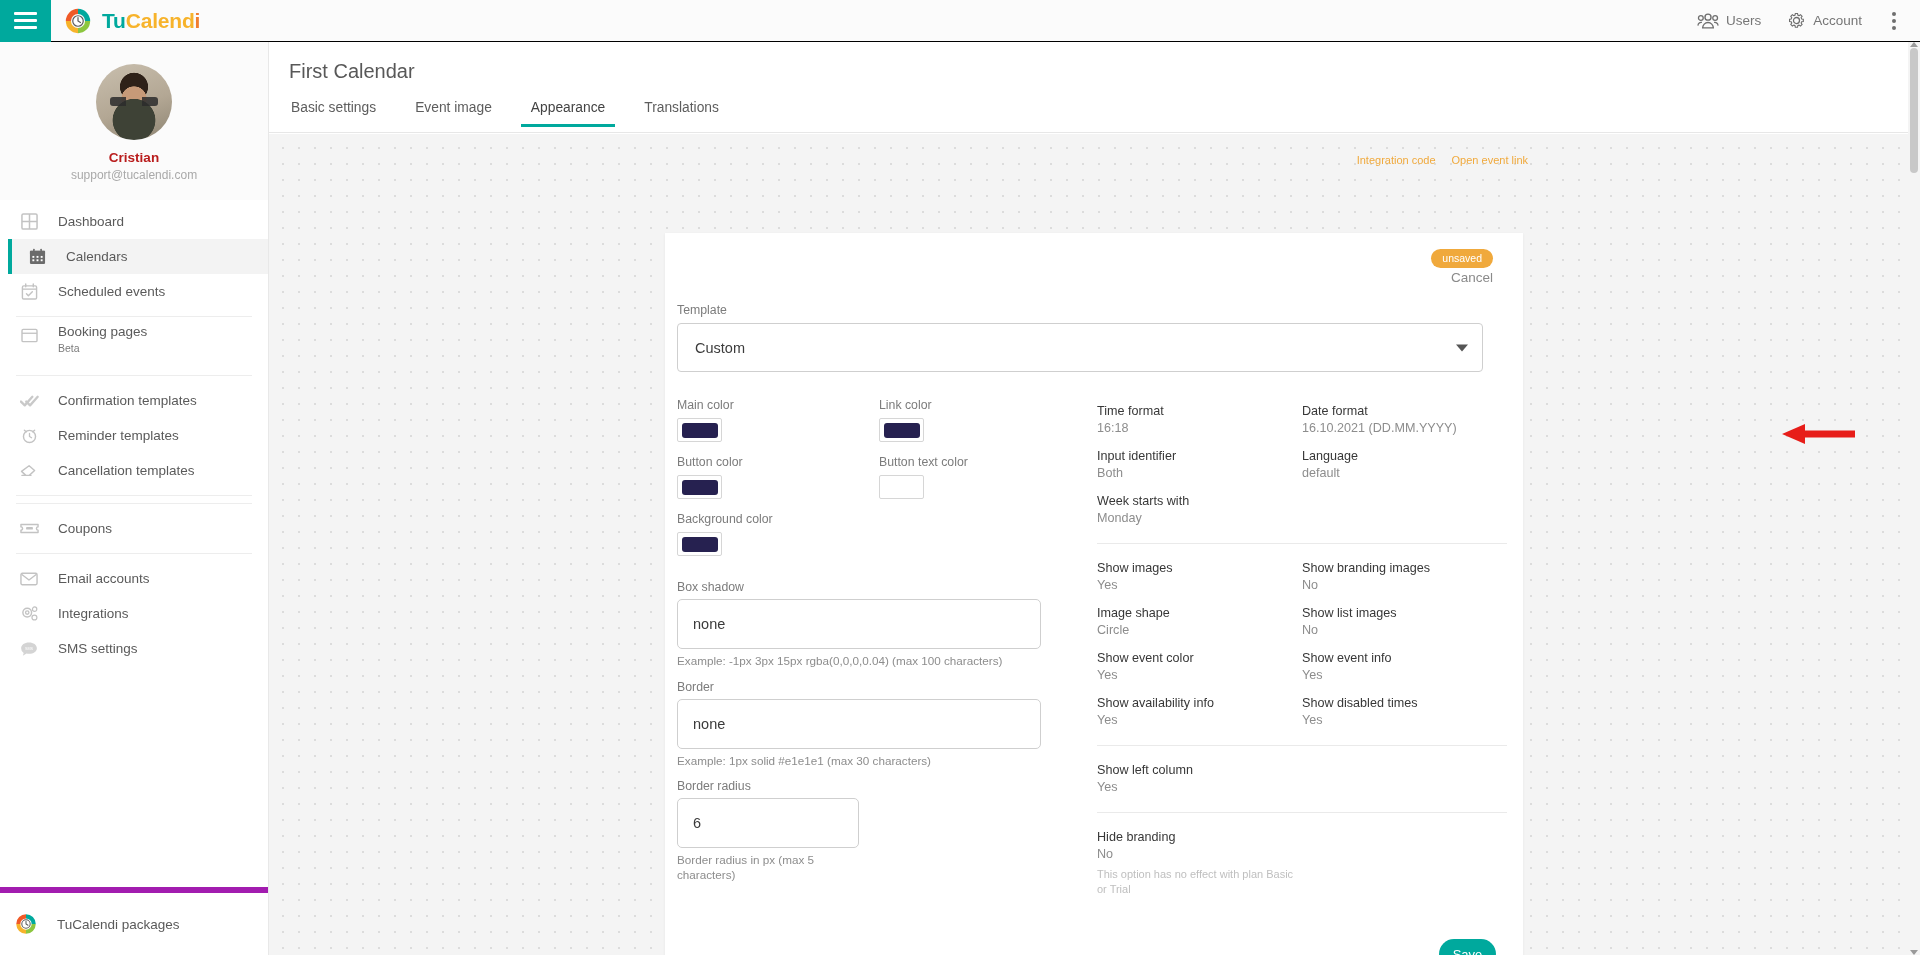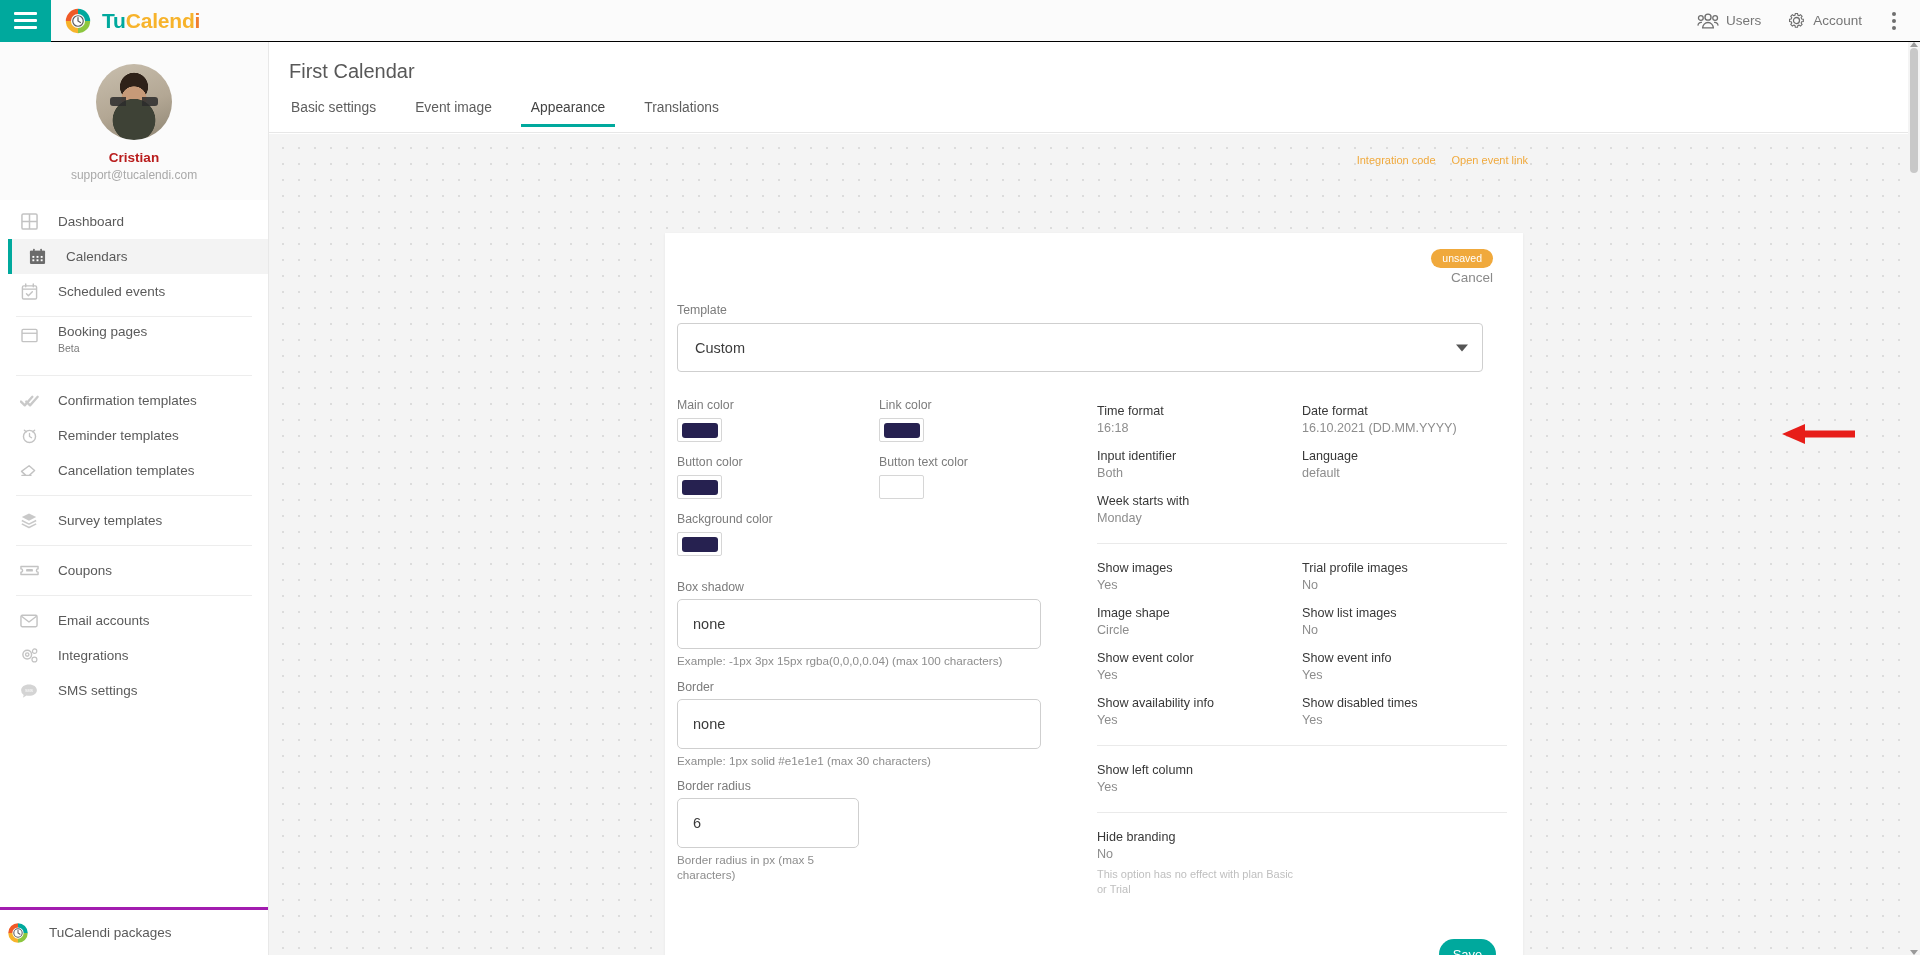--- a/index.html
+++ b/index.html
@@ -89,23 +89,23 @@
   }
   .nav-icon {
     width: 26px; height: 22px; margin-right: 16px; flex: 0 0 auto;
     display:flex; align-items:center; justify-content:center; color: #c3c3c3;
   }
   .nav-label-wrap { display:flex; flex-direction: column; line-height: 1.15; }
   .nav-sub { font-size: 10.5px; color: #7b7b7b; margin-top: 2px; }
   .nav-sep { height: 1px; background: #ededed; margin: 7px 16px; }
 
   .sidebar-bottom {
-    border-top: 3px solid #a21caf;
+    border-top: 6px solid #a21caf;
     display: flex; align-items: center;
-    height: 48px; padding-left: 6px;
+    height: 68px; padding-left: 14px;
     font-size: 13.5px; color: #5a5a5a; cursor: pointer;
   }
   .sidebar-bottom .brand-logo { width: 24px; height: 24px; margin-right: 19px; }
 
   
   .main {
     position: absolute; top: 42px; left: 269px;
     width: 1651px; height: 913px;
     background: #ffffff;
   }
@@ -394,32 +394,20 @@
             <path d="M2 12.6h9.6M6.2 12.6L1.6 8.4 9.6 2.4 15.4 7.4 9.8 12.6z" fill="none" stroke="#c3c3c3" stroke-width="1.5" stroke-linejoin="round" stroke-linecap="round"></path>
           </svg>
       </span>
       <span class="nav-label-wrap">
           <span>Cancellation templates</span>
         </span>
     </div>
 
     <div class="nav-sep"></div>
 
-    <div class="navitem">
-      <span class="nav-icon">
-        <svg width="18" height="17" viewBox="0 0 18 18">
-            <path d="M9 1.6L16.6 5.4 9 9.2 1.4 5.4z" fill="#c9c9c9"></path>
-            <path d="M1.4 9L9 12.8 16.6 9" fill="none" stroke="#c9c9c9" stroke-width="1.6" stroke-linejoin="round"></path>
-            <path d="M1.4 12.6L9 16.4 16.6 12.6" fill="none" stroke="#c9c9c9" stroke-width="1.6" stroke-linejoin="round"></path>
-          </svg>
-      </span>
-      <span class="nav-label-wrap">
-          <span>Survey templates</span>
-        </span>
-    </div>
 
     <div class="nav-sep"></div>
 
     <div class="navitem">
       <span class="nav-icon">
         <svg width="19" height="13" viewBox="0 0 20 13">
             <path d="M1 2.2h18v2.6a1.7 1.7 0 0 0 0 3.4v2.6H1V8.2a1.7 1.7 0 0 0 0-3.4z" fill="none" stroke="#c3c3c3" stroke-width="1.5" stroke-linejoin="round"></path>
             <rect x="6.4" y="5" width="7.2" height="2.6" rx="0.5" fill="#c3c3c3"></rect>
           </svg>
       </span>
@@ -599,21 +587,21 @@
           </div>
 
           <div class="kv-rule"></div>
 
           <div class="kv-grid">
             <div class="kv">
               <div class="kv-k">Show images</div>
               <div class="kv-v">Yes</div>
             </div>
             <div class="kv">
-              <div class="kv-k">Trial profile images</div>
+              <div class="kv-k">Show branding images</div>
               <div class="kv-v">No</div>
             </div>
             <div class="kv">
               <div class="kv-k">Image shape</div>
               <div class="kv-v">Circle</div>
             </div>
             <div class="kv">
               <div class="kv-k">Show list images</div>
               <div class="kv-v">No</div>
             </div>

